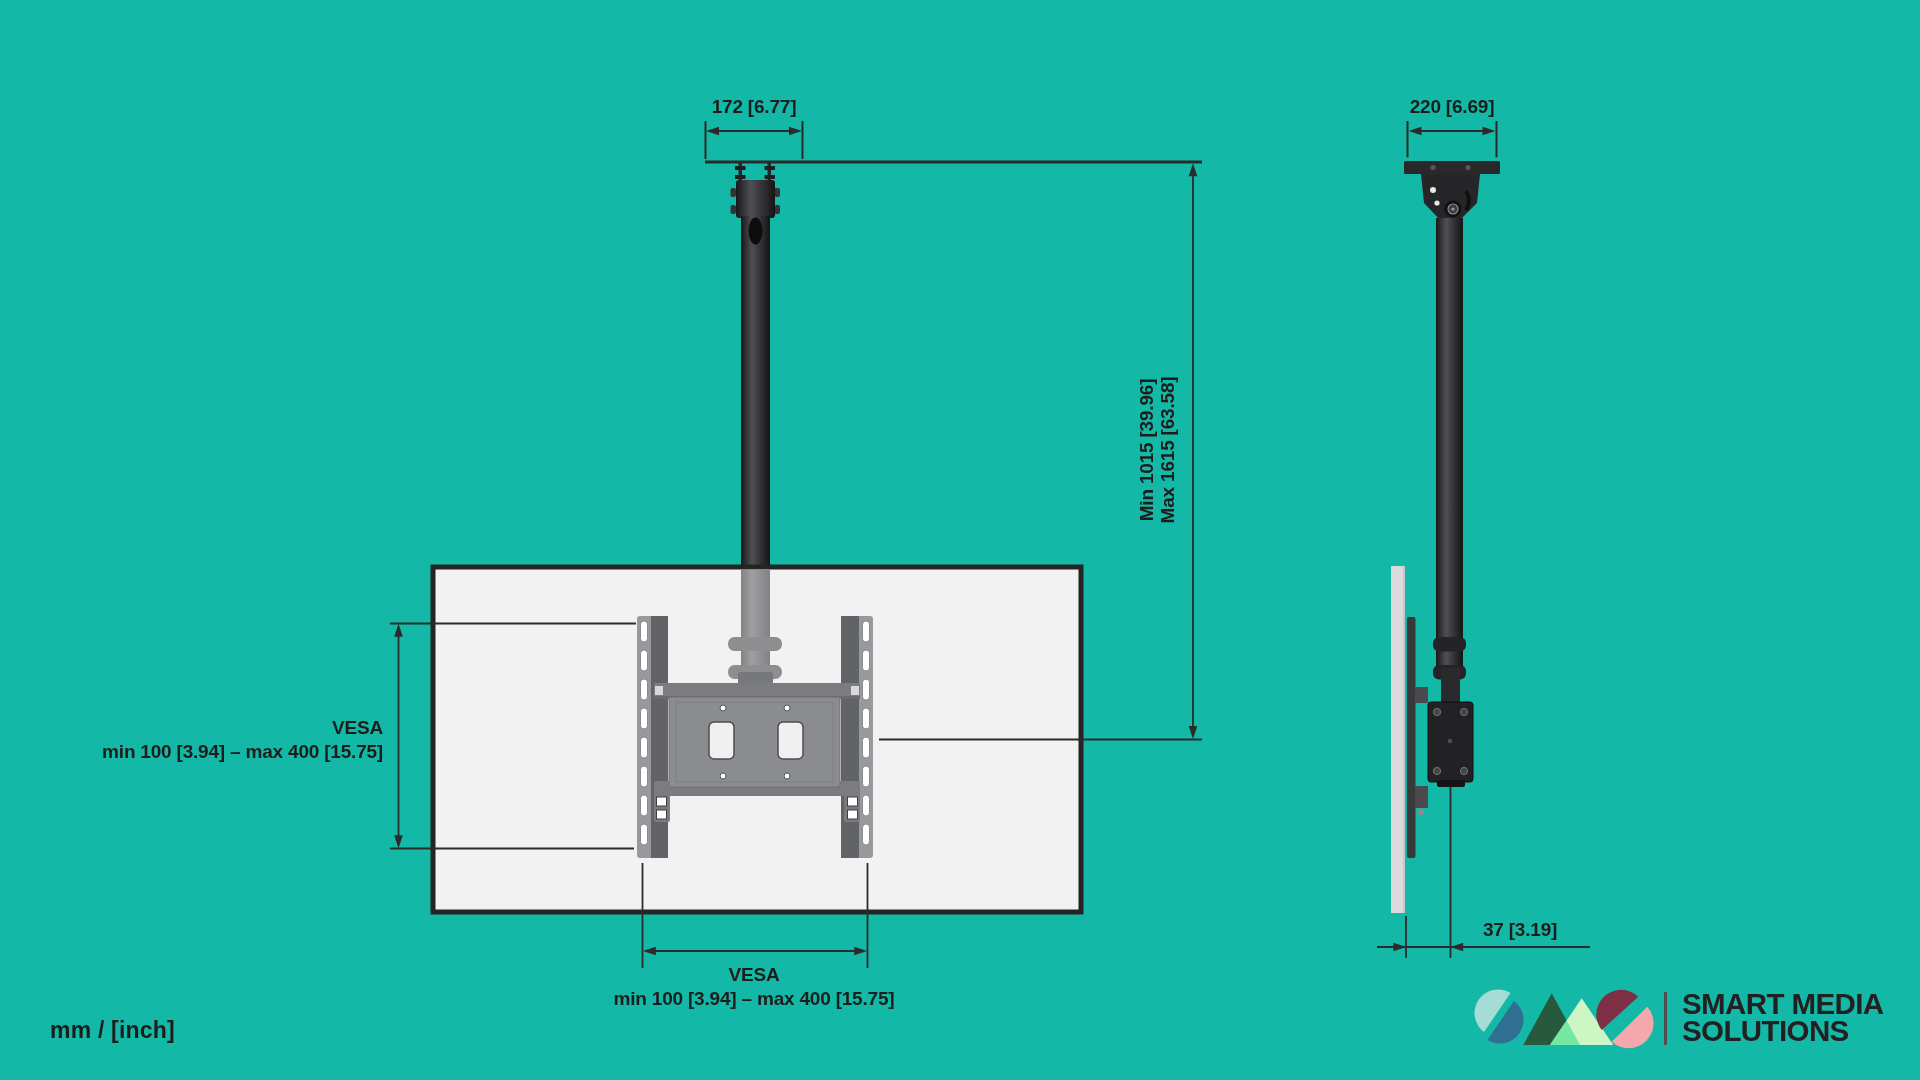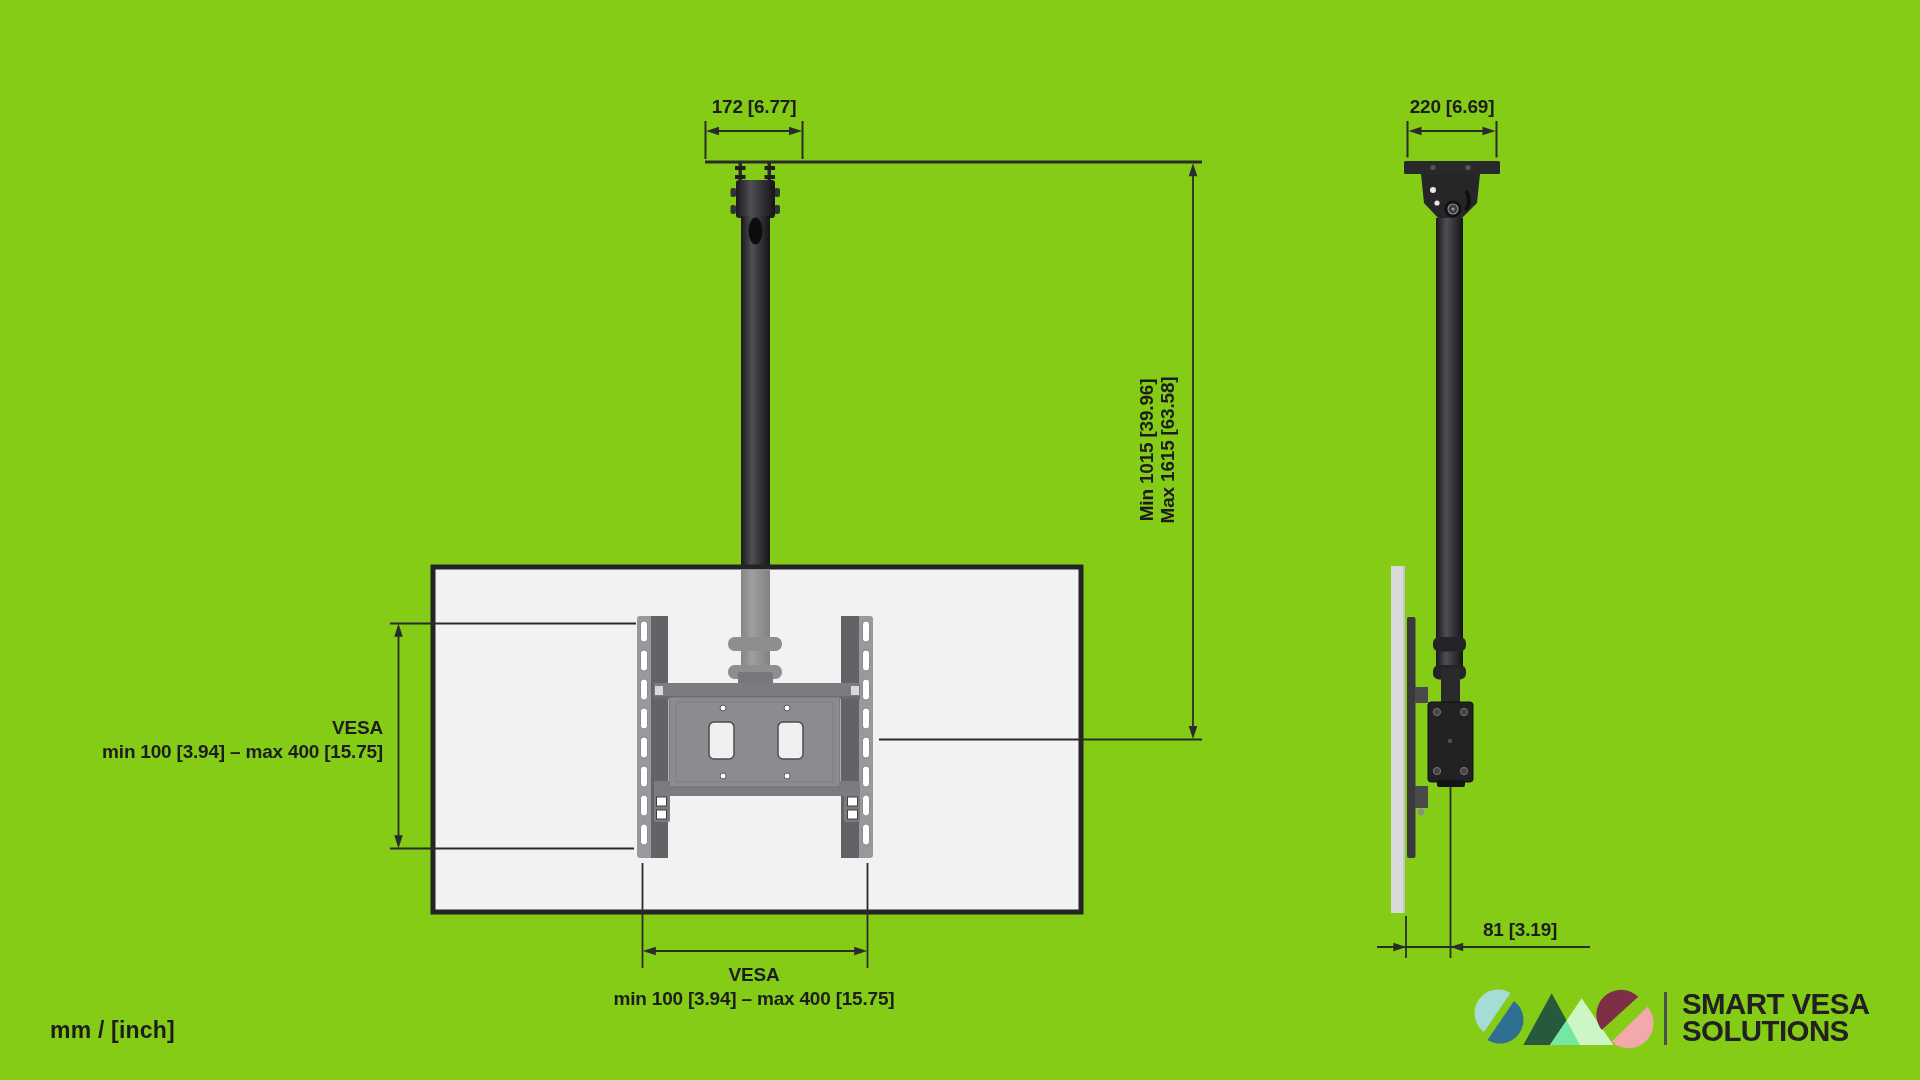--- a/index.html
+++ b/index.html
@@ -1,16 +1,16 @@
 <!DOCTYPE html>
 <html><head>
 <meta charset="utf-8">
 <style>
   html,body{margin:0;padding:0;background:#ffffff;}
-  #canvas{position:relative;width:1920px;height:1080px;background:#84cc16;overflow:hidden;
+  #canvas{position:relative;width:1920px;height:1080px;background:#14b8a6;overflow:hidden;
           font-family:"Liberation Sans",sans-serif;}
   svg{position:absolute;left:0;top:0;}
   .lbl{position:absolute;font-weight:700;color:#1d1d1d;font-size:19px;
        letter-spacing:-0.2px;line-height:23px;white-space:nowrap;}
   .lbl-center{text-align:center;}
   .lbl-right{text-align:right;}
   #lbl-dim-172{left:654px;top:95px;width:200px;}
   #lbl-dim-170{left:1352px;top:95px;width:200px;}
   #lbl-height{left:947px;top:429px;width:420px;height:42px;line-height:21px;
               transform:rotate(-90deg);text-align:center;}
@@ -243,37 +243,37 @@
   <div id="lbl-vesa-left" class="lbl lbl-right">
     <div>VESA</div>
     <div>min 100 [3.94] – max 400 [15.75]</div>
   </div>
 
   <div id="lbl-vesa-bottom" class="lbl lbl-center">
     <div>VESA</div>
     <div>min 100 [3.94] – max 400 [15.75]</div>
   </div>
 
-  <div id="lbl-dim-81" class="lbl lbl-center">81 [3.19]</div>
+  <div id="lbl-dim-81" class="lbl lbl-center">37 [3.19]</div>
 
   <div id="lbl-units" class="lbl">mm / [inch]</div>
 
   <div id="logo">
     <svg id="logo-mark" width="200" height="75" viewBox="0 0 200 75">
 
       <path d="M 14 52 A 23.6 23.6 0 0 1 40.5 13 Z" fill="#a5dcd5"></path>
       <path d="M 17.5 60 A 23.6 23.6 0 0 0 44 21 Z" fill="#2f6f91"></path>
 
       <polygon points="53.3,65 110,65 81.7,13.3" fill="#27593c"></polygon>
       <polygon points="80,65 143.3,65 111.7,18.3" fill="#cdf6c5"></polygon>
       <polygon points="96.6,40.5 110,65 80,65" fill="#74e7a2"></polygon>
 
       <path d="M 131.7 50 A 24.8 24.8 0 0 1 168.3 16.7 Z" fill="#7e2e45"></path>
       <path d="M 141.7 61.7 A 25 25 0 0 0 177.3 26.7 Z" fill="#f3a9ab"></path>
     </svg>
     <div id="logo-divider"></div>
     <div id="logo-text">
-      <div>SMART VESA</div>
+      <div>SMART MEDIA</div>
       <div>SOLUTIONS</div>
     </div>
   </div>
 
 </div>
 
 </body></html>

